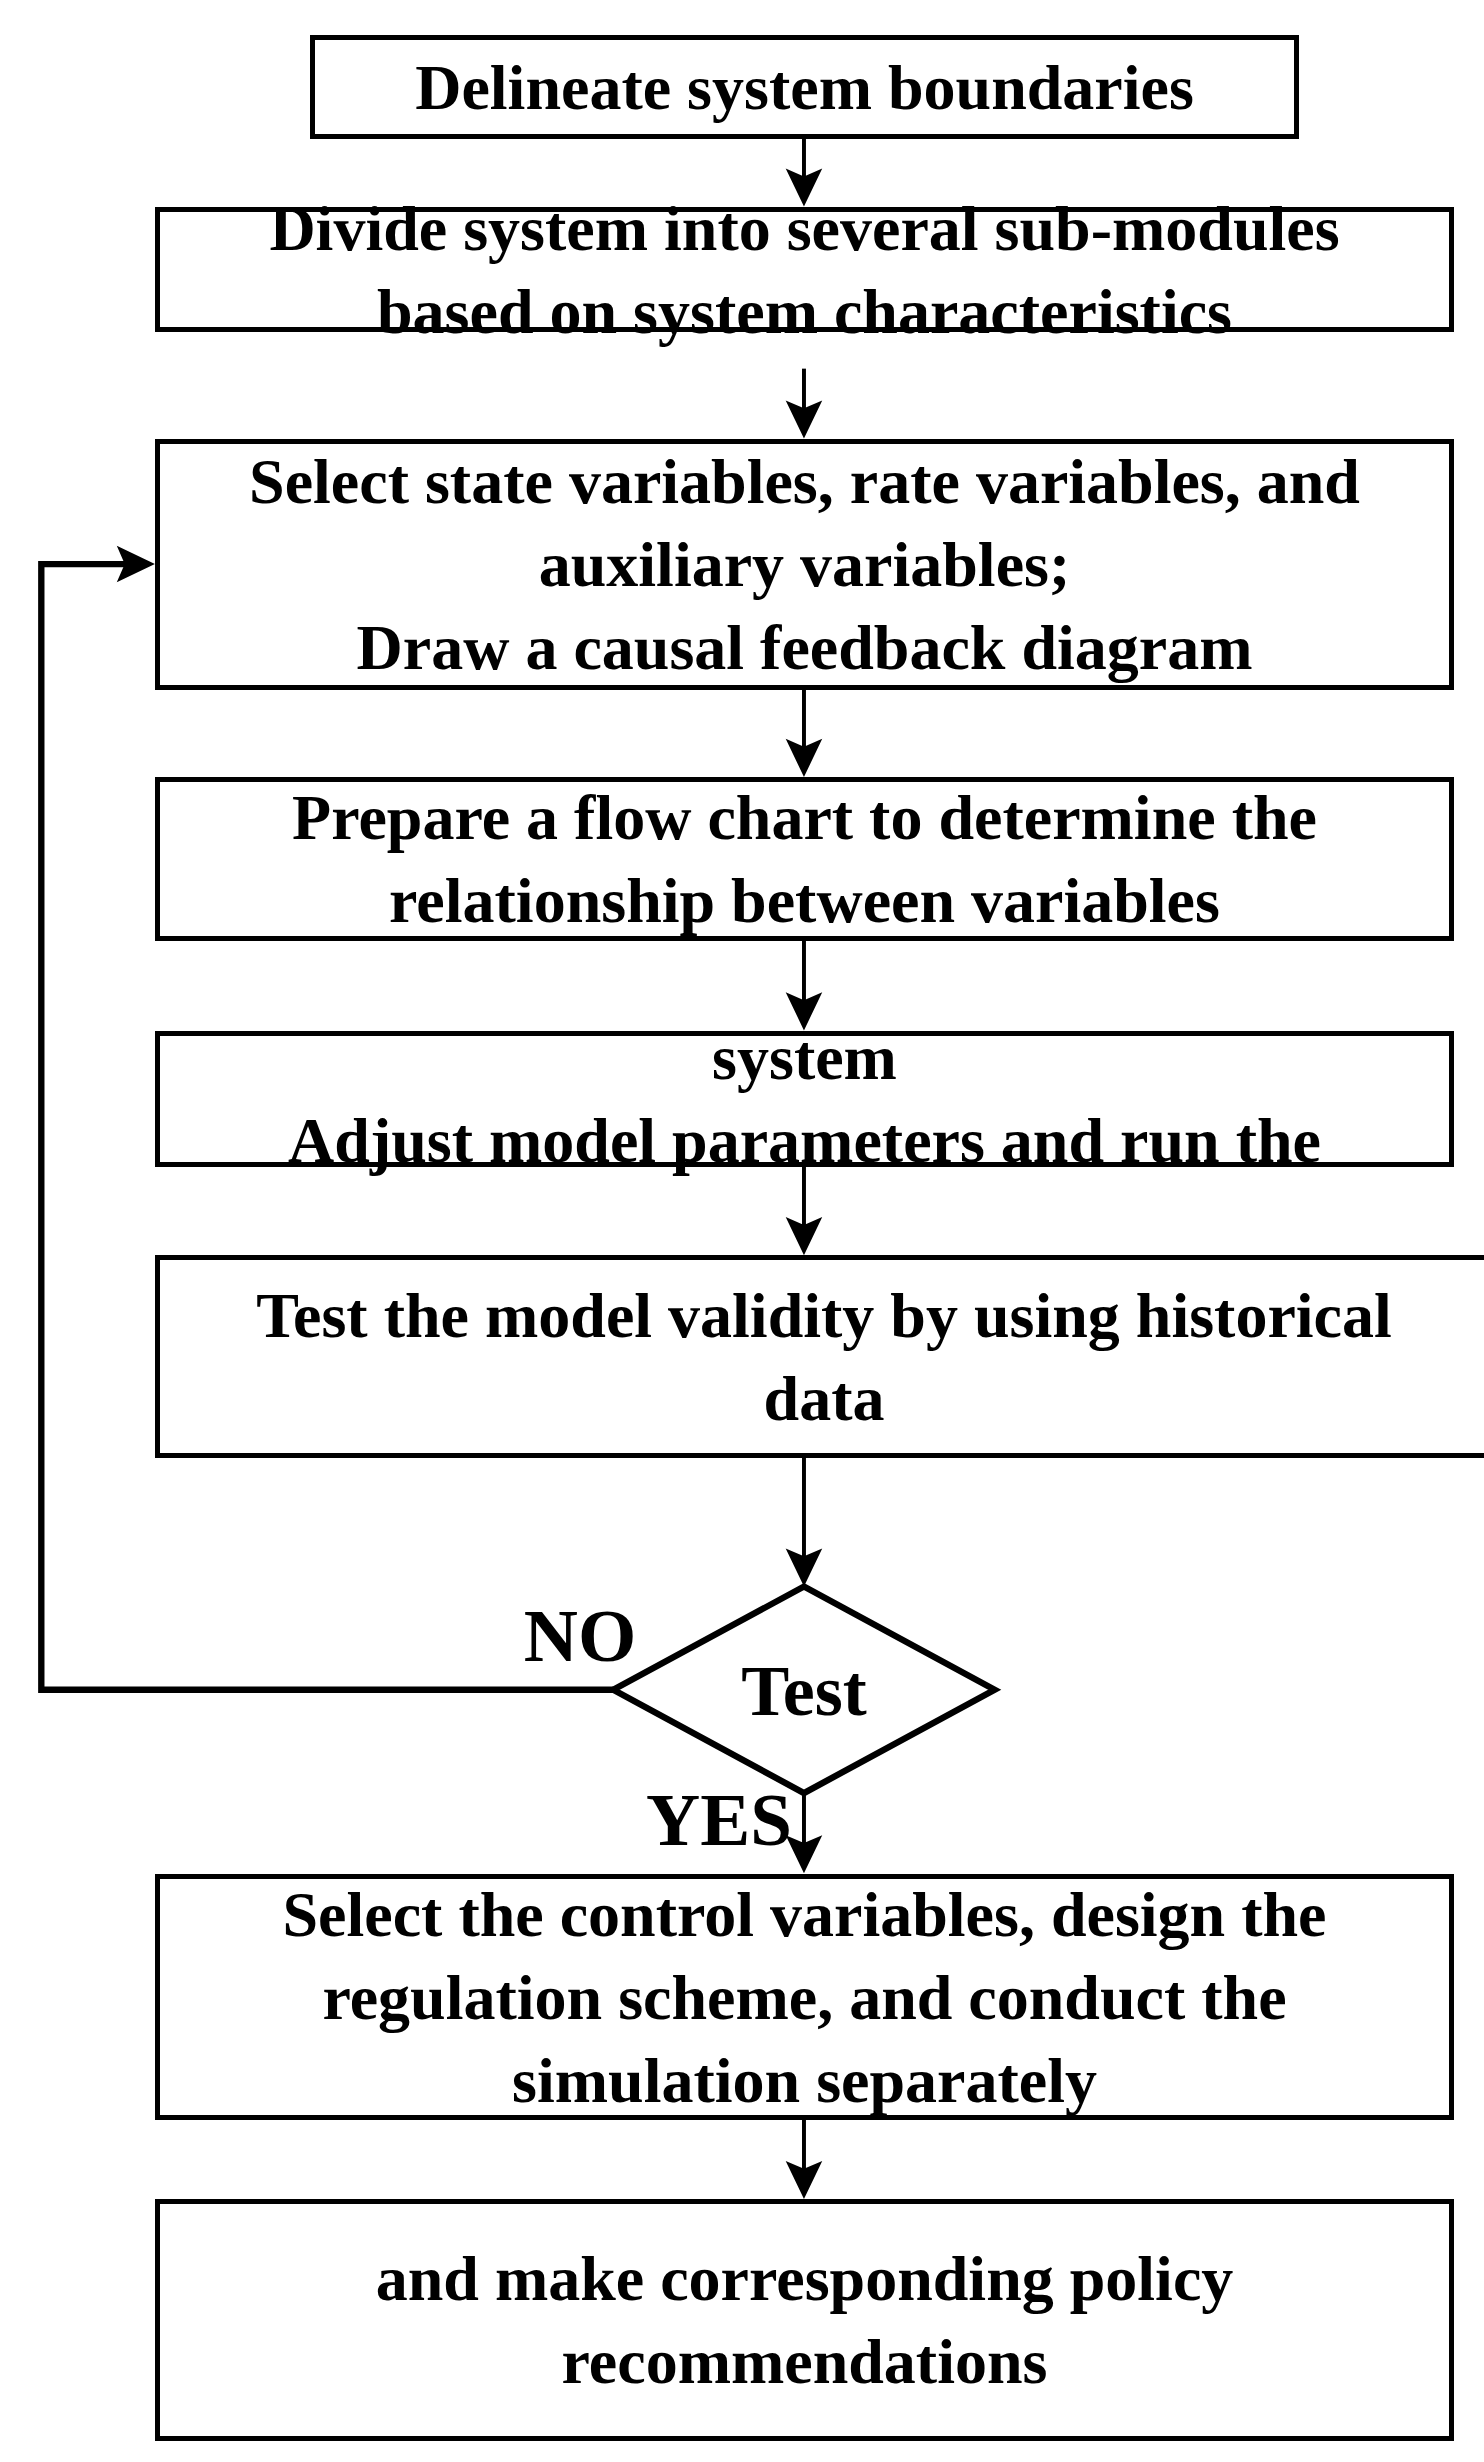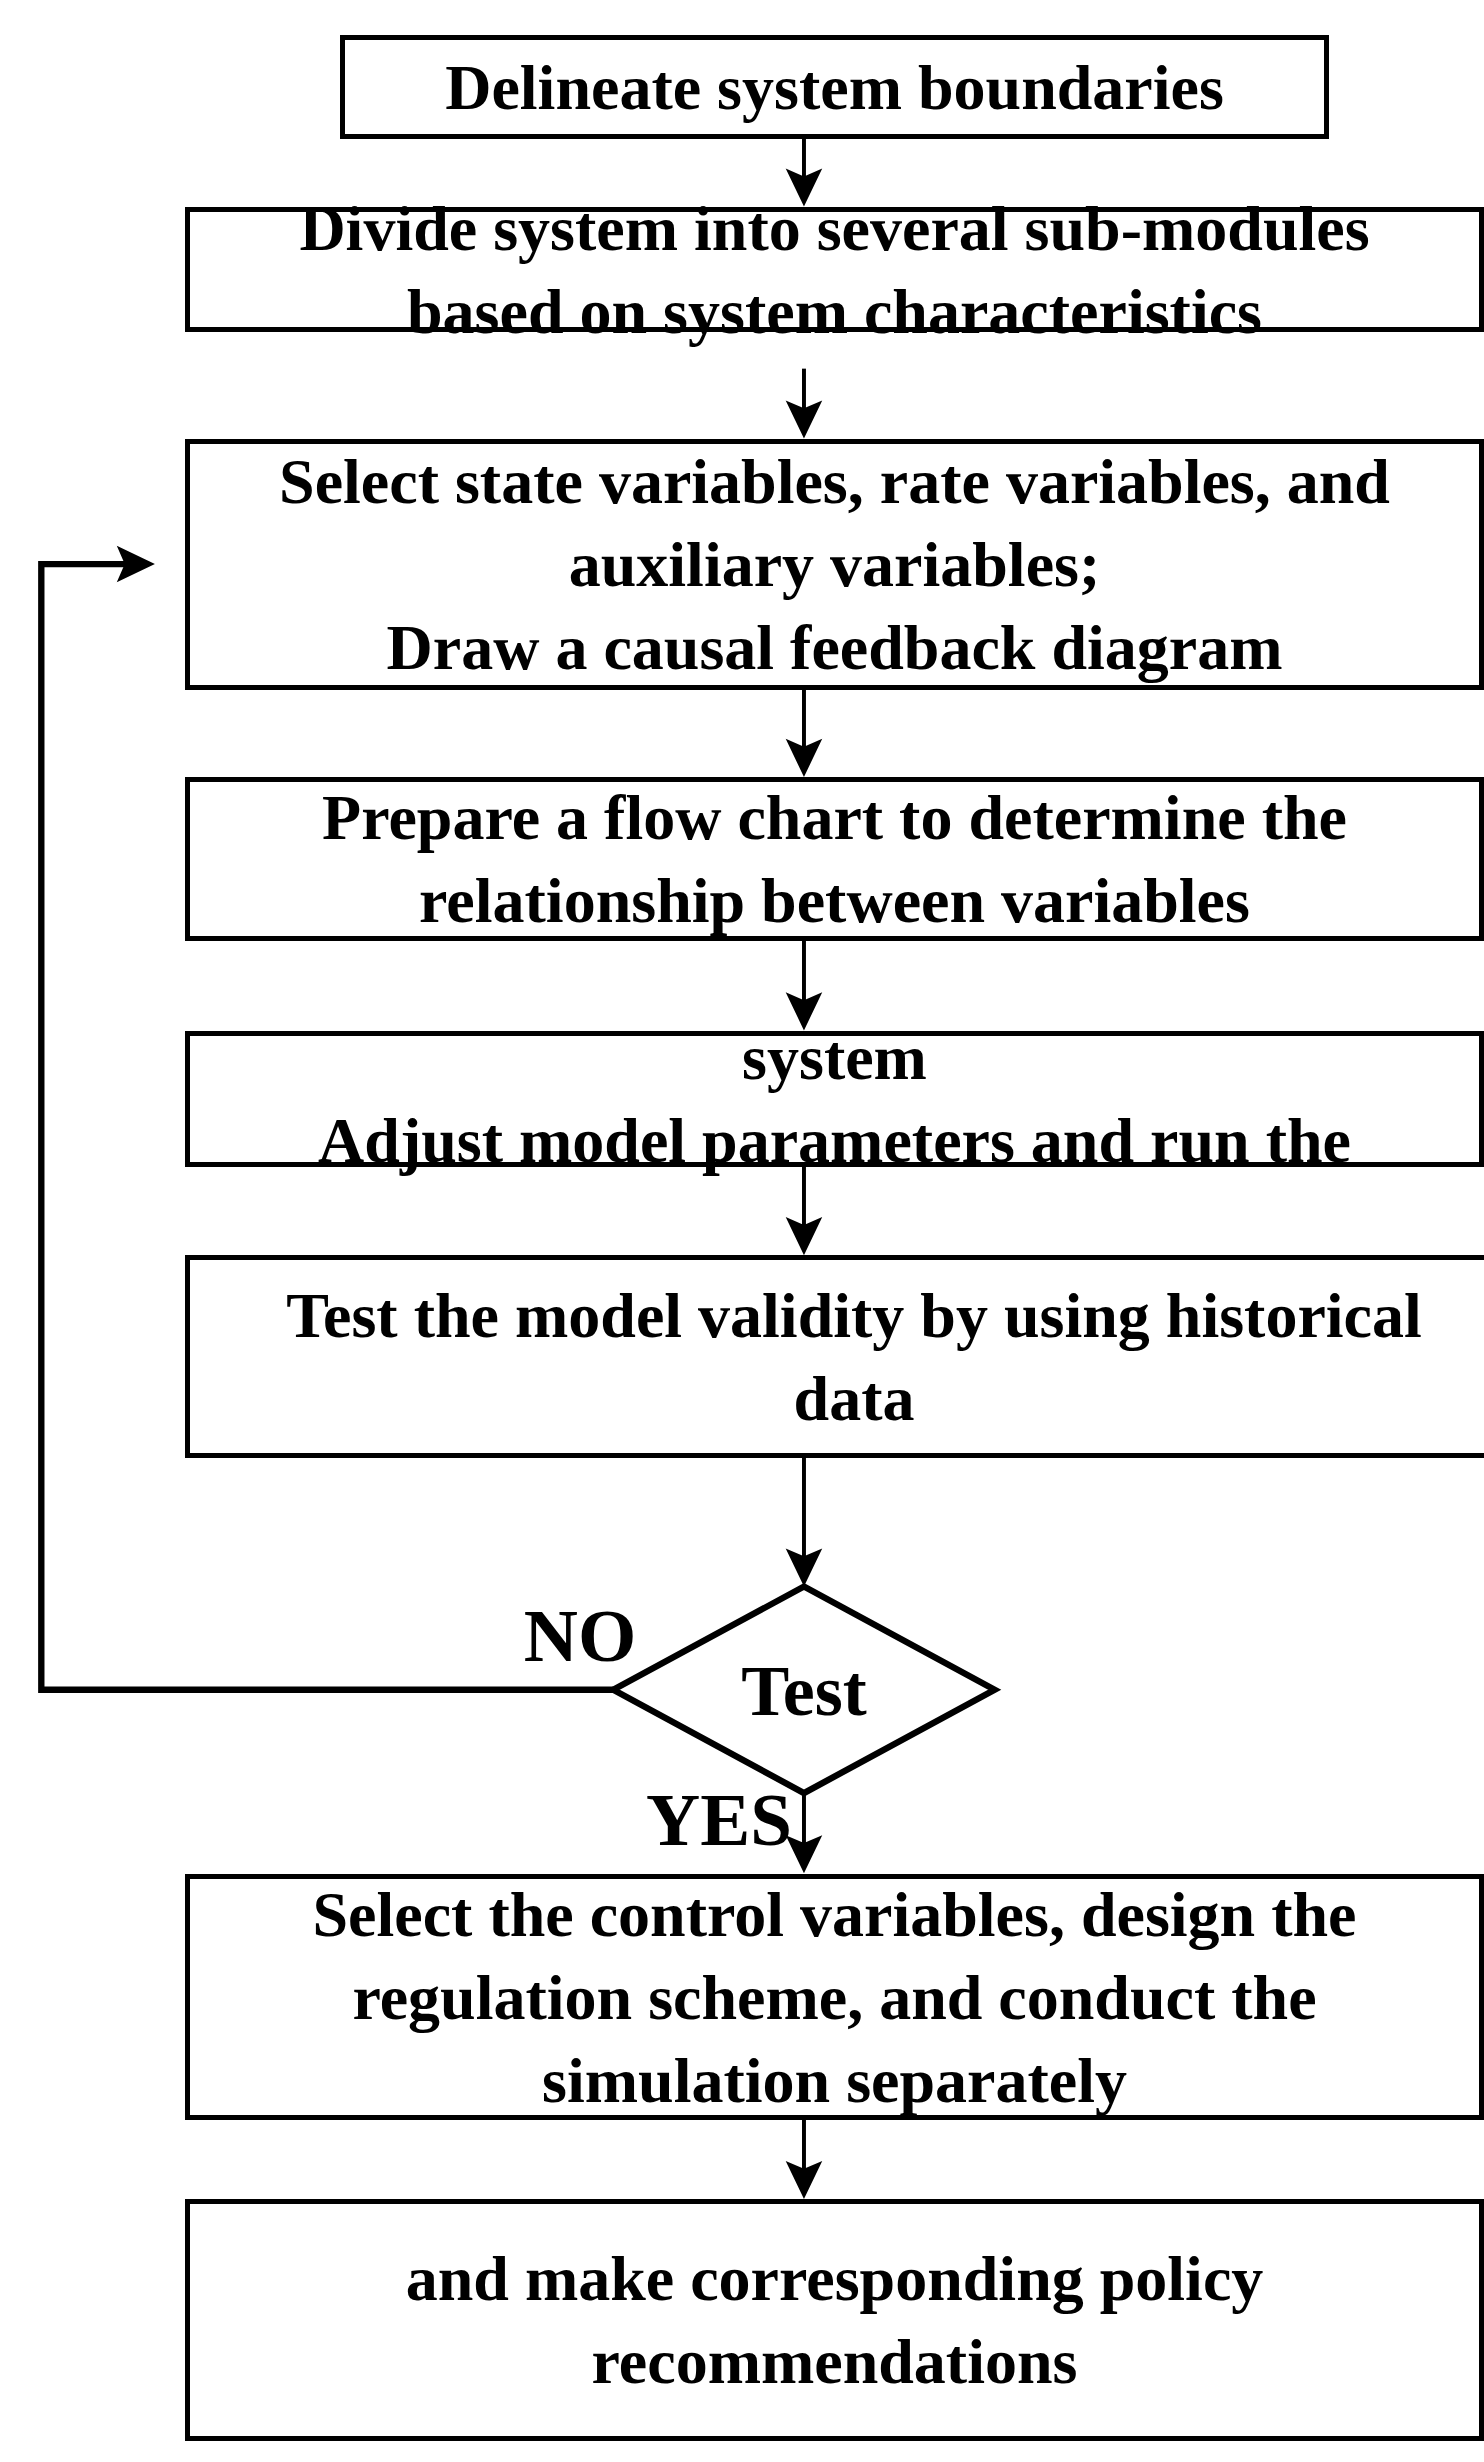--- a/index.html
+++ b/index.html
@@ -30,21 +30,20 @@
     background: #ffffff;
     display: flex;
     flex-direction: column;
     align-items: center;
     justify-content: center;
     text-align: center;
     font-weight: bold;
     font-size: 64px;
     line-height: 83px;
     white-space: nowrap;
-    margin-left: 30px;
   }
   .box .line { height: 83px; }
   .flabel {
     position: absolute;
     transform: translate(-50%, -50%);
     font-weight: bold;
     white-space: nowrap;
   }
   #no-label, #yes-label { font-size: 75px; }
   #test-label { font-size: 72px; }

